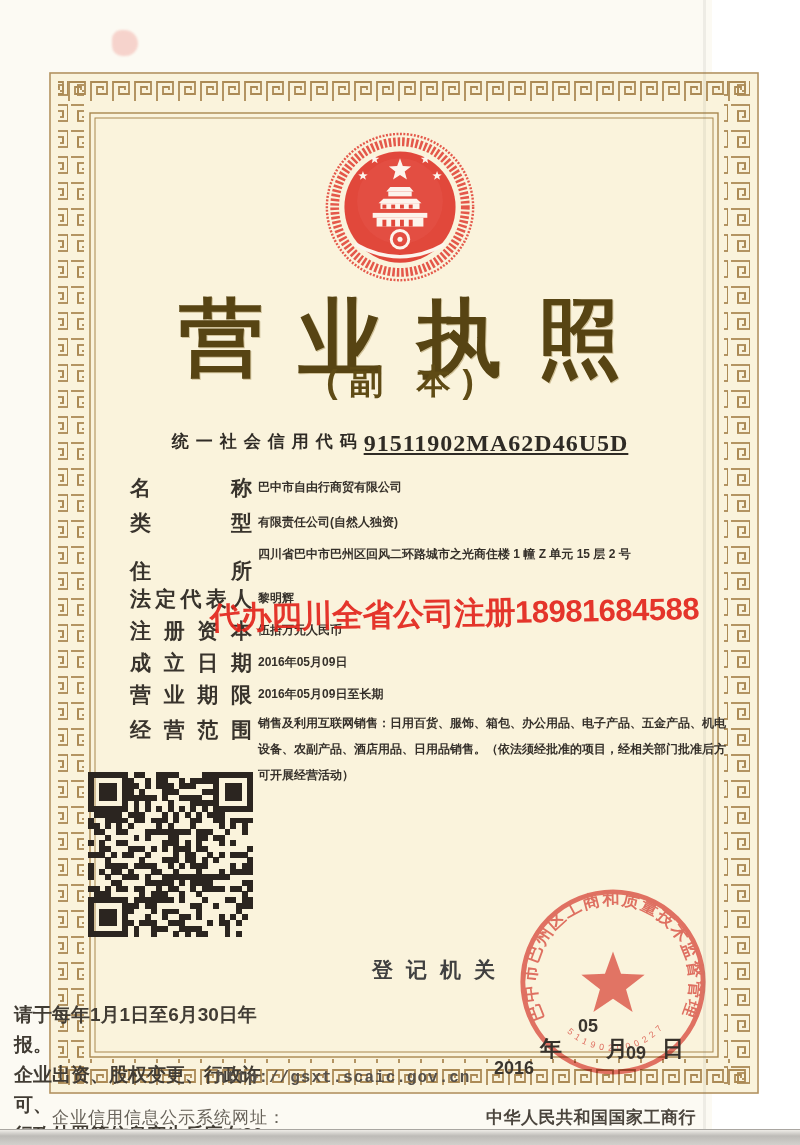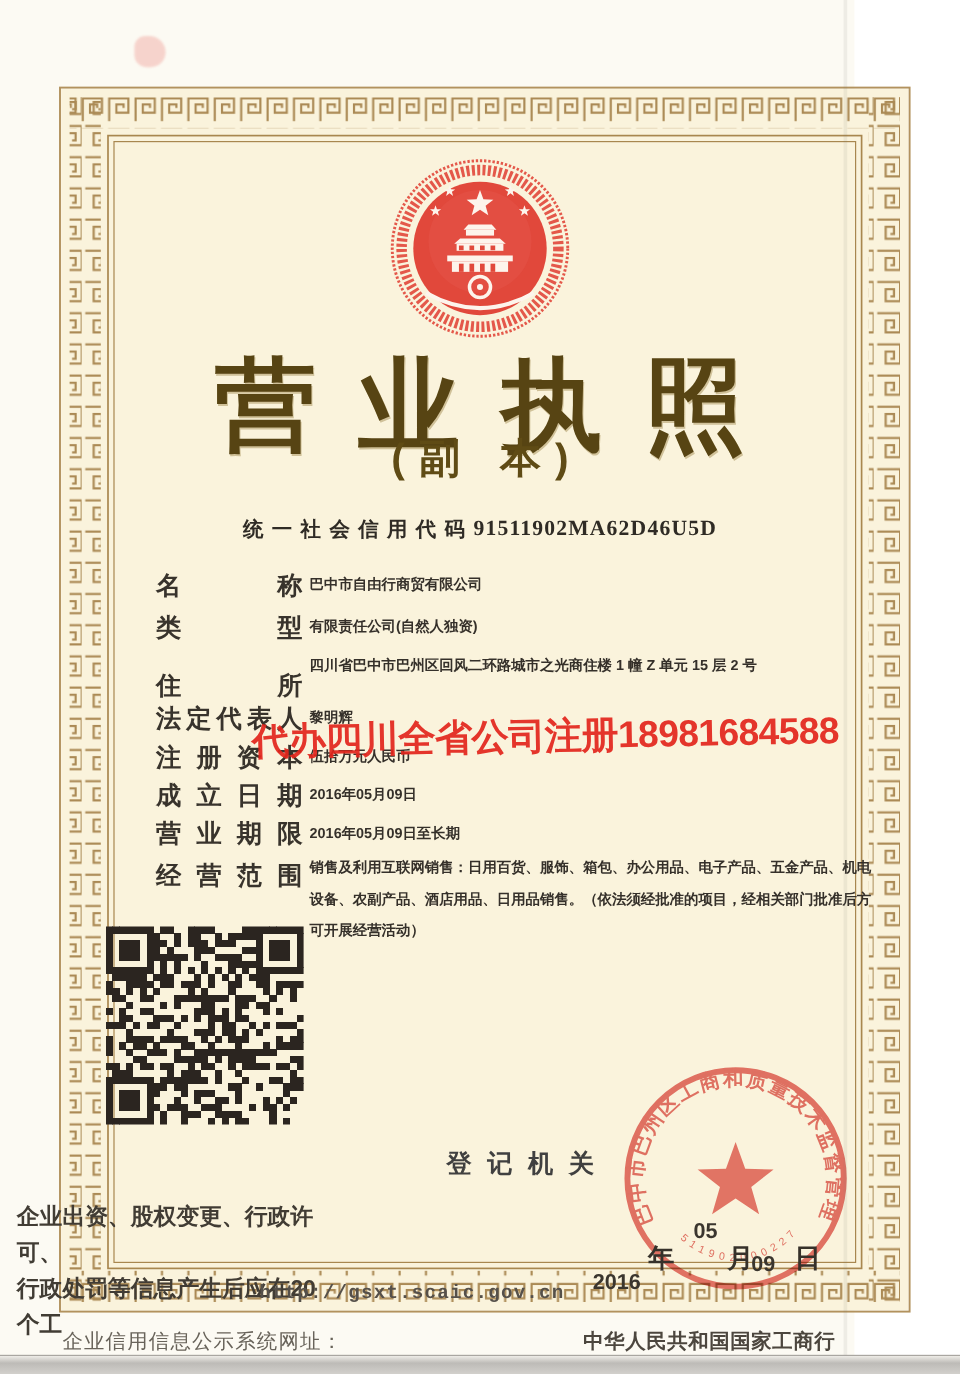--- a/index.html
+++ b/index.html
@@ -21,21 +21,21 @@
   .emblem{position:absolute;left:322px;top:128px;width:156px;height:162px;}
   
   .title{position:absolute;left:0;top:282px;width:800px;text-align:center;
     font-size:84px;font-weight:bold;color:#574413;letter-spacing:.42em;padding-left:.42em;box-sizing:border-box;
     text-shadow:1px 1px 0 rgba(130,100,30,.35);}
   .subtitle{position:absolute;left:0;top:359px;width:800px;text-align:center;
     font-size:34px;font-weight:bold;color:#5f4b15;letter-spacing:.35em;padding-left:.35em;box-sizing:border-box;}
   .credit-line{position:absolute;left:0;top:430px;width:800px;display:flex;justify-content:center;gap:0;
     color:#2f2b25;}
   .credit-line .lbl{font-size:17px;font-weight:bold;letter-spacing:7px;}
-  .credit-line .code{font-size:18px;font-weight:bold;font-family:"Liberation Serif","DejaVu Serif",serif;letter-spacing:1px;}
+  .credit-line .code{font-size:24px;font-weight:bold;font-family:"Liberation Serif","DejaVu Serif",serif;letter-spacing:1px;text-decoration:underline;}
   
   .fields{position:absolute;left:130px;top:0;width:600px;}
   .frow{position:absolute;left:0;}
   .flabel{position:absolute;left:0;width:122px;font-size:21px;font-weight:bold;color:#38332c;
     text-align:justify;text-align-last:justify;-moz-text-align-last:justify;}
   .fvalue{position:absolute;left:128px;width:472px;font-size:12px;font-weight:bold;color:#35302a;line-height:26px;}
   
   .watermark{position:absolute;left:210px;top:593px;width:480px;font-size:31px;font-weight:bold;
     color:#e3251c;letter-spacing:-.5px;transform:rotate(-1.1deg);white-space:nowrap;opacity:.92;}
   
@@ -619,20 +619,21 @@
   </svg>
 
   <div class="d-year">2016</div>
   <div class="d-month">05</div>
   <div class="d-day">09</div>
   <div class="d-ylab">年</div>
   <div class="d-mlab">月</div>
   <div class="d-dlab">日</div>
 
   <div class="notice">
+    <div>请于每年1月1日至6月30日年报。</div>
     <div>企业出资、股权变更、行政许可、</div>
     <div>行政处罚等信息产生后应在20个工</div>
 
   </div>
   <div class="sys-url">http://gsxt.scaic.gov.cn</div>
   <div class="sys-label">企业信用信息公示系统网址：</div>
   <div class="issuer">中华人民共和国国家工商行政管理总局监制</div>
 
   <div class="edge-right"></div>
   <div class="edge-bottom"></div>

